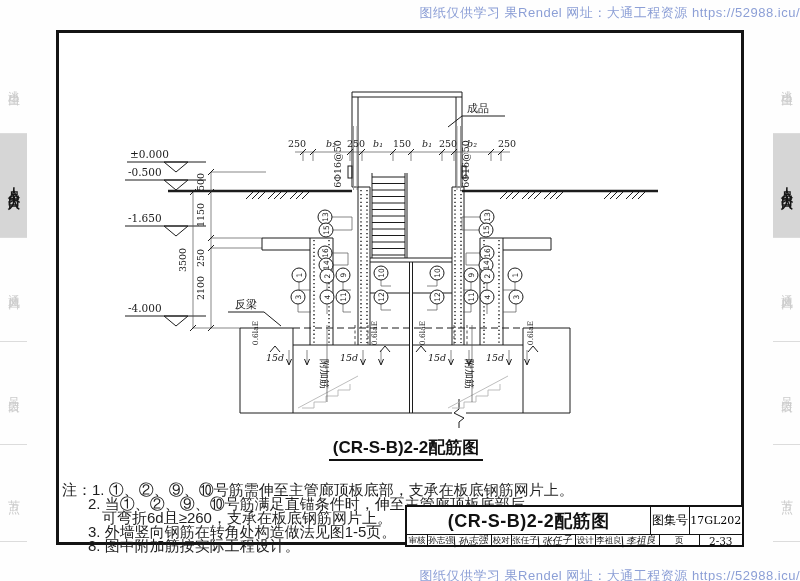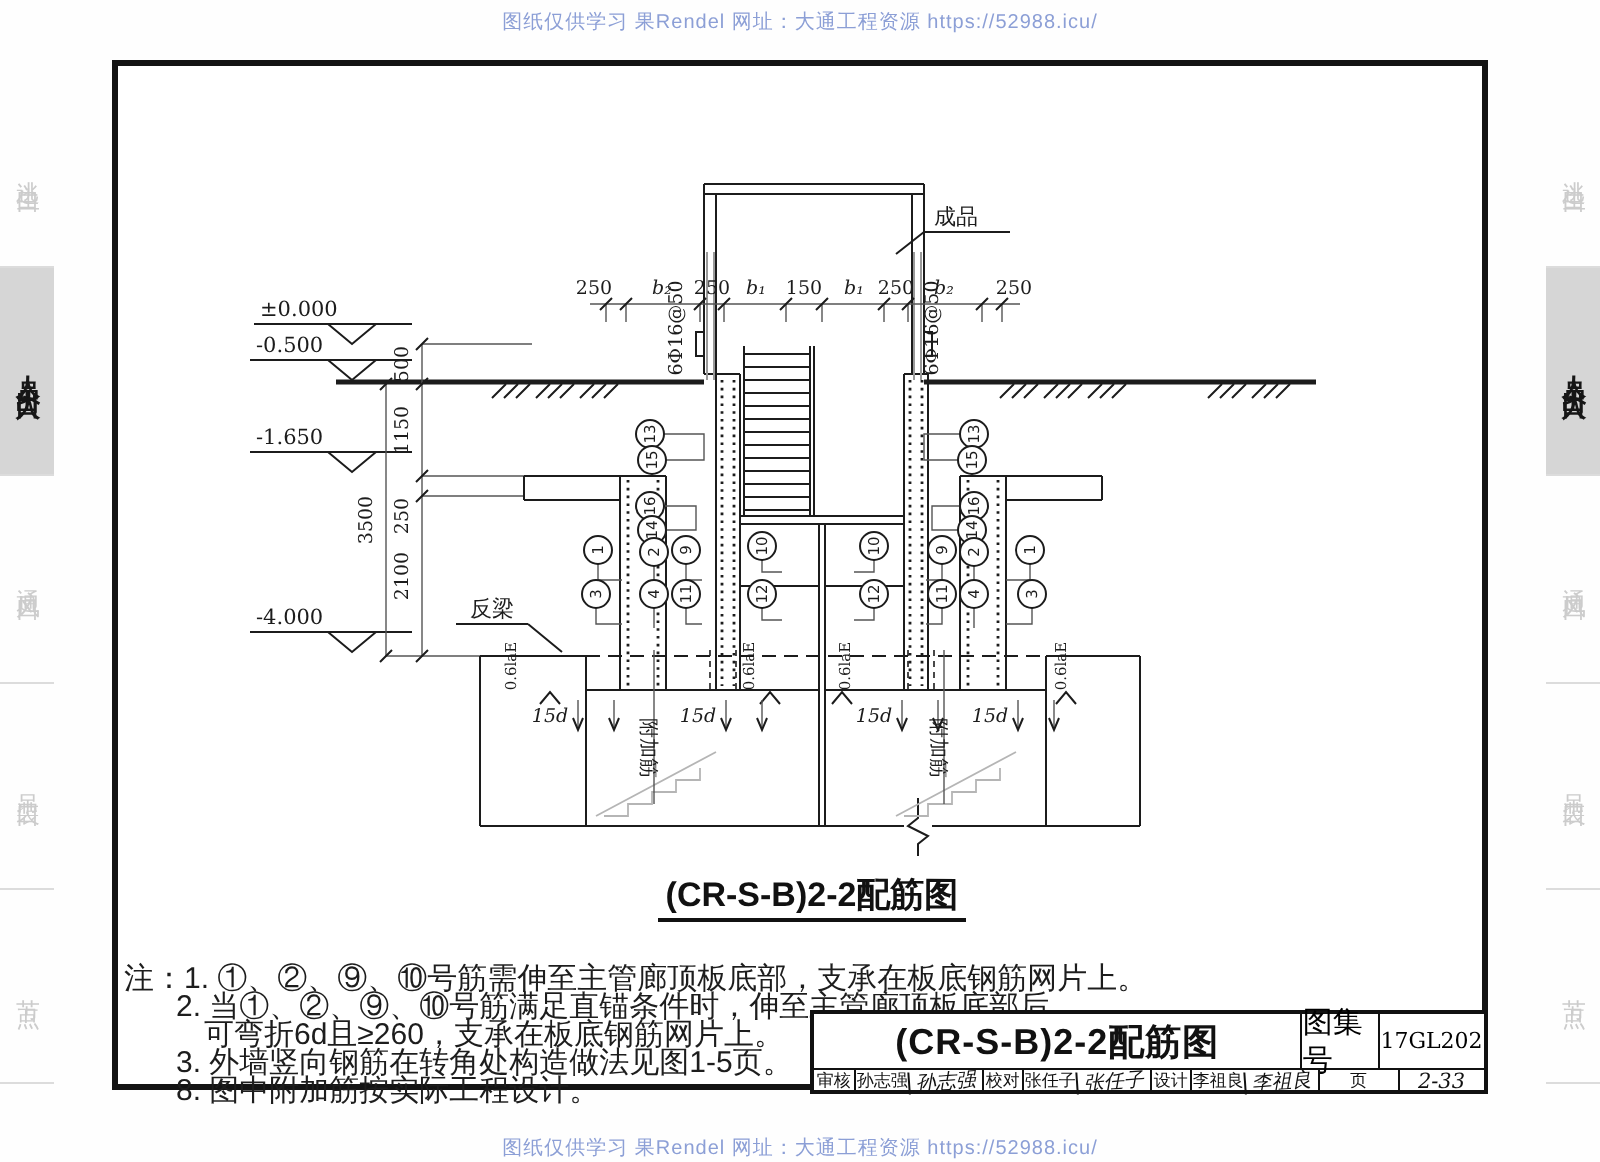--- a/index.html
+++ b/index.html
@@ -1,19 +1,19 @@
 <!DOCTYPE html>
 <html><head>
 <meta charset="utf-8">
 <style>
   html,body{margin:0;padding:0;background:#fff;}
   #page{position:relative;width:800px;height:581px;background:#fefefe;overflow:hidden;
         font-family:"Liberation Sans",sans-serif;}
-  .watermark{position:absolute;left:0;width:800px;text-align:center;
-        font-size:10px;color:#8c9fd6;letter-spacing:.5px;}
+  .watermark{position:absolute;left:0;width:800px;text-align:right;
+        font-size:13px;color:#8c9fd6;letter-spacing:.5px;}
   .wm-top{top:4px;} .wm-bottom{top:567px;}
 
   
   .rail{position:absolute;top:0;width:27px;height:581px;}
   .rail-left{left:0;} .rail-right{left:773px;}
   .rail .divider{position:absolute;left:0;width:27px;height:1px;background:#dcdcdc;}
   .rail-item{position:absolute;left:0;width:27px;display:flex;align-items:center;justify-content:center;
         writing-mode:vertical-rl;text-orientation:upright;letter-spacing:3px;
         font-size:12px;color:#cccccc;}
   .rail-item.active{background:#d6d6d6;color:#161616;font-weight:bold;}
@@ -47,28 +47,28 @@
 
   .notes{position:absolute;left:62px;top:483px;width:350px;font-size:15px;color:#1d1d1d;line-height:14px;white-space:nowrap;}
   .notes .i1{padding-left:26px;} .notes .i2{padding-left:40px;}
 
   .titleblock{position:absolute;left:405px;top:505px;width:339px;height:42px;
         border:2px solid #111;box-sizing:border-box;background:#fff;}
   .tb-row1{display:flex;height:27px;border-bottom:1px solid #111;}
   .tb-title{width:255px;display:flex;align-items:center;justify-content:center;
         font-size:18px;font-weight:bold;color:#111;letter-spacing:.5px;}
   .tb-cell{display:flex;align-items:center;justify-content:center;border-left:1px solid #111;box-sizing:border-box;}
-  .tb-atlas-lab{width:40px;font-size:15px;}
+  .tb-atlas-lab{width:40px;font-size:12px;}
   .tb-atlas-val{width:56px;font-family:"DejaVu Serif",serif;font-size:11px;}
   .tb-row2{display:flex;height:11px;font-size:8.5px;color:#111;}
   .tb-row2>span{display:flex;align-items:center;justify-content:center;border-left:1px solid #111;box-sizing:border-box;overflow:hidden;}
   .tb-row2>span:first-child{border-left:none;}
   .f-lab{width:20px;} .f-nm{width:28px;} 
   .f-sig{width:37px;font-family:"DejaVu Serif",serif;font-style:italic;font-size:10px;transform:rotate(-4deg);}
-  .tb-page-lab{width:40px;} .tb-page-val{width:44px;font-family:"DejaVu Serif",serif;font-size:10.5px;font-style:italic;}
+  .tb-page-lab{width:40px;} .tb-page-val{width:44px;font-family:"DejaVu Serif",serif;font-size:10.5px;}
 </style>
 </head>
 <body>
 
 <div id="page">
 
   <div class="watermark wm-top">图纸仅供学习 果Rendel 网址：大通工程资源 https://52988.icu/</div>
   <div class="watermark wm-bottom">图纸仅供学习 果Rendel 网址：大通工程资源 https://52988.icu/</div>
 
   <div class="rail rail-left">

